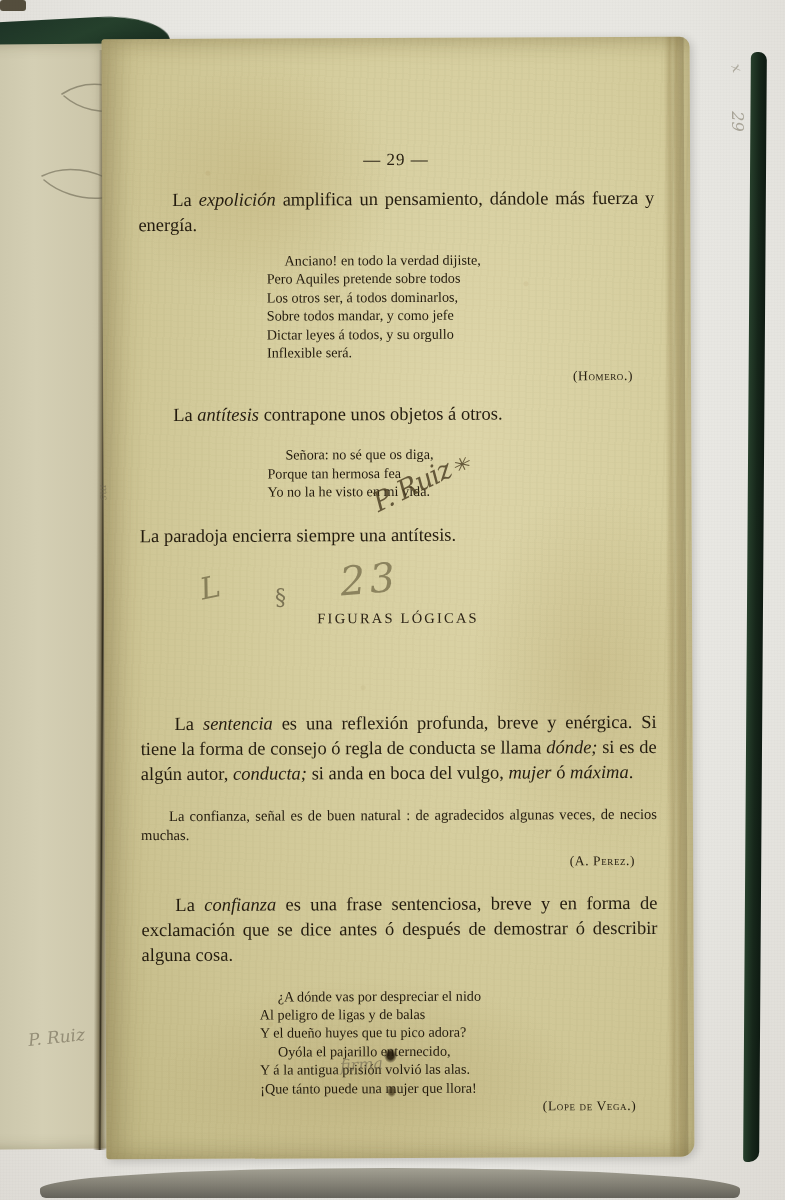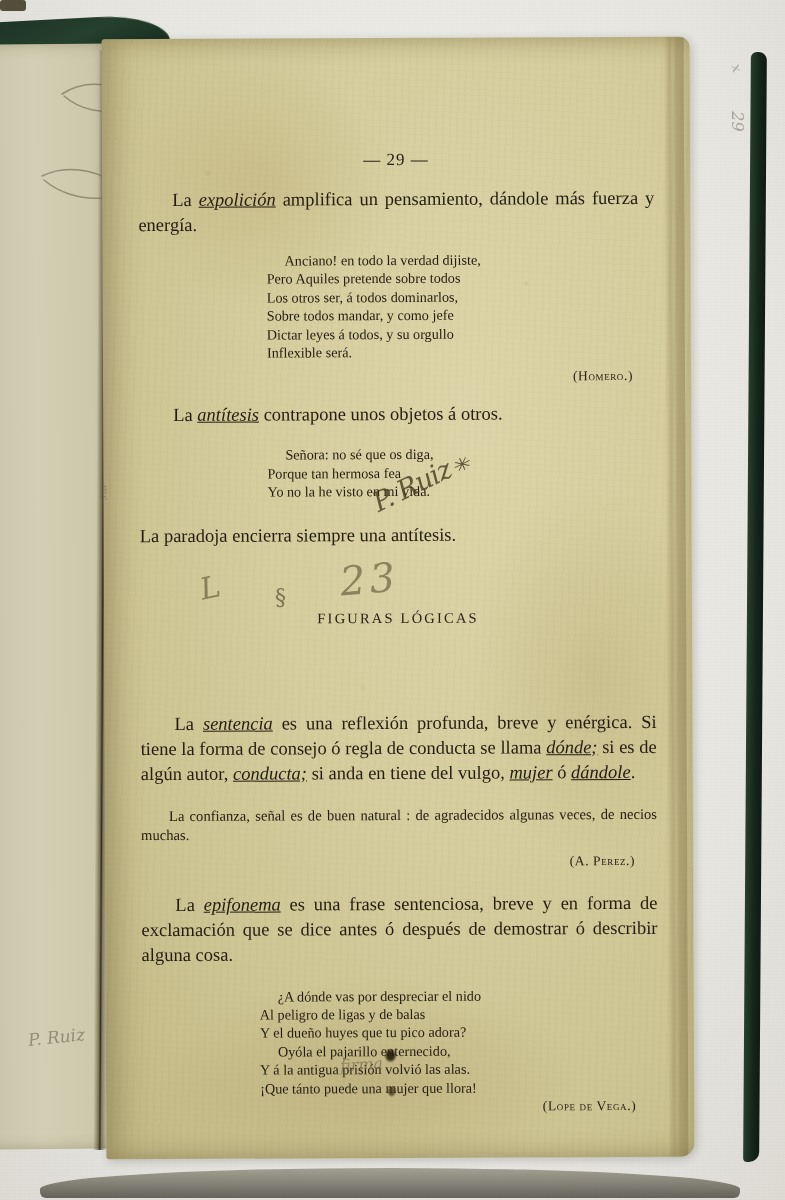--- a/index.html
+++ b/index.html
@@ -155,21 +155,21 @@
   }
   .para {
     font-size: 18.5px;
     line-height: 25px;
     text-align: justify;
     text-indent: 34px;
     margin: 17px 0 0 0;
     color: #241c0f;
   }
   .para.tight { text-align: left; }
-  .para em { font-style: italic; text-decoration: underline; }
+  .para em { font-style: italic; }
 
   .verse {
     font-size: 14.2px;
     line-height: 18.4px;
     margin: 14px 0 0 0;
     color: #231b0e;
     padding-left: 128px;
   }
   .verse .ln { white-space: pre; display: block; }
   .verse .ind { padding-left: 18px; }
@@ -362,27 +362,27 @@
       <div class="verse" style="margin-top:18px;">
         <span class="ln ind">Señora: no sé que os diga,</span>
         <span class="ln">Porque tan hermosa fea</span>
         <span class="ln">Yo no la he visto en mi vida.</span>
       </div>
 
       <p class="para tight" style="text-indent:0; margin-top:22px;">La paradoja encierra siempre una antítesis.</p>
 
       <div class="heading">FIGURAS LÓGICAS</div>
 
-      <p class="para" style="margin-top:84px;"><span>La </span><em>sentencia</em><span> es una reflexión profunda, breve y enérgica. Si tiene la forma de consejo ó regla de conducta se llama </span><em>dónde;</em><span> si es de algún autor, </span><em>conducta;</em><span> si anda en tiene del vulgo, </span><em>mujer</em><span> ó </span><em>dándole</em><span>.</span></p>
+      <p class="para" style="margin-top:84px;"><span>La </span><em>sentencia</em><span> es una reflexión profunda, breve y enérgica. Si tiene la forma de consejo ó regla de conducta se llama </span><em>dónde;</em><span> si es de algún autor, </span><em>conducta;</em><span> si anda en boca del vulgo, </span><em>mujer</em><span> ó </span><em>máxima</em><span>.</span></p>
 
       <p class="smallquote">La confianza, señal es de buen natural : de agradecidos algunas veces, de necios muchas.</p>
 
       <div class="attrib sc" style="margin-top:10px;">(A. Perez.)</div>
 
-      <p class="para" style="margin-top:22px;"><span>La </span><em>epifonema</em><span> es una frase sentenciosa, breve y en forma de exclamación que se dice antes ó después de demostrar ó describir alguna cosa.</span></p>
+      <p class="para" style="margin-top:22px;"><span>La </span><em>confianza</em><span> es una frase sentenciosa, breve y en forma de exclamación que se dice antes ó después de demostrar ó describir alguna cosa.</span></p>
 
       <div class="verse" style="margin-top:20px; padding-left:118px;">
         <span class="ln ind">¿A dónde vas por despreciar el nido</span>
         <span class="ln">Al peligro de ligas y de balas</span>
         <span class="ln">Y el dueño huyes que tu pico adora?</span>
         <span class="ln ind">Oyóla el pajarillo enternecido,</span>
         <span class="ln">Y á la antigua prisión volvió las alas.</span>
         <span class="ln">¡Que tánto puede una mujer que llora!</span>
       </div>
 

